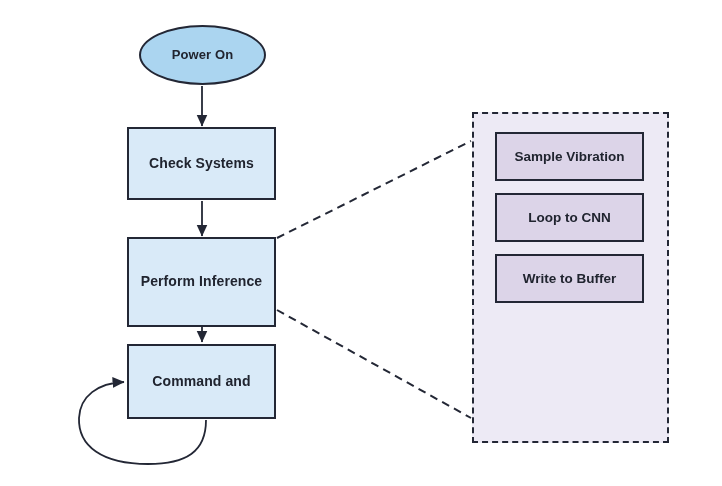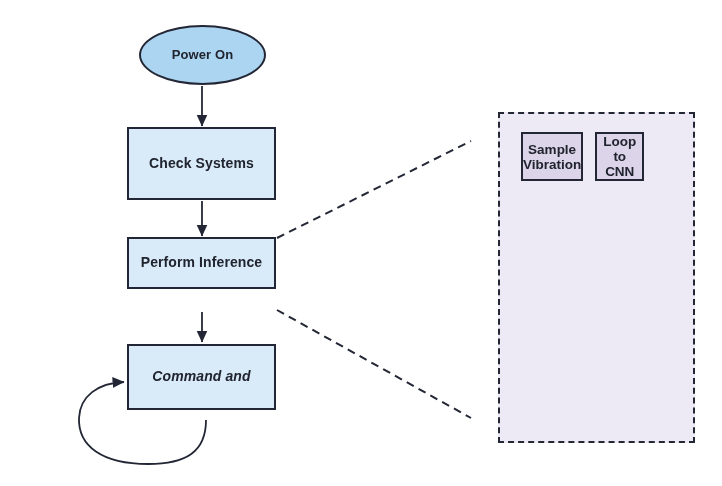--- a/index.html
+++ b/index.html
@@ -38,29 +38,30 @@
     background: var(--ellipse_fill, #abd5f0);
     border: 2px solid var(--stroke, #232735);
     border-radius: 50%;
     font-size: 13px;
   }
   .box {
     background: var(--box_fill, #d9eaf8);
     border: 2px solid var(--stroke, #232735);
   }
   .box-check     { left: 127px; top: 127px; width: 149px; height: 73px; }
-  .box-inference { left: 127px; top: 237px; width: 149px; height: 52px; }
-  .box-command   { left: 127px; top: 344px; width: 149px; height: 66px; font-style: italic; }
+  .box-inference { left: 127px; top: 237px; width: 149px; height: 90px; }
+  .box-command   { left: 127px; top: 344px; width: 149px; height: 75px; }
 
   .panel {
     position: absolute;
-    left: 498px; top: 112px; width: 197px; height: 331px;
+    left: 472px; top: 112px; width: 197px; height: 331px;
     background: var(--panel_fill, #edeaf5);
     border: 2px dashed var(--stroke, #232735);
     display: flex;
+    flex-direction: column;
     padding: 18px 21px 0 21px;
     gap: 12px;
   }
   .step {
     width: 149px; height: 49px;
     flex: 0 0 49px;
     background: var(--step_fill, #dcd4e8);
     border: 2px solid var(--stroke, #232735);
     display: flex;
     align-items: center;
@@ -107,15 +108,16 @@
 
   <div class="node box box-command">
     <span>
       <span style="display:block">Command and</span>
     </span>
   </div>
 
   <div class="panel">
     <div class="step">Sample Vibration</div>
     <div class="step">Loop to CNN</div>
+    <div class="step">Write to Buffer</div>
   </div>
 
 </div>
 
 </body></html>

